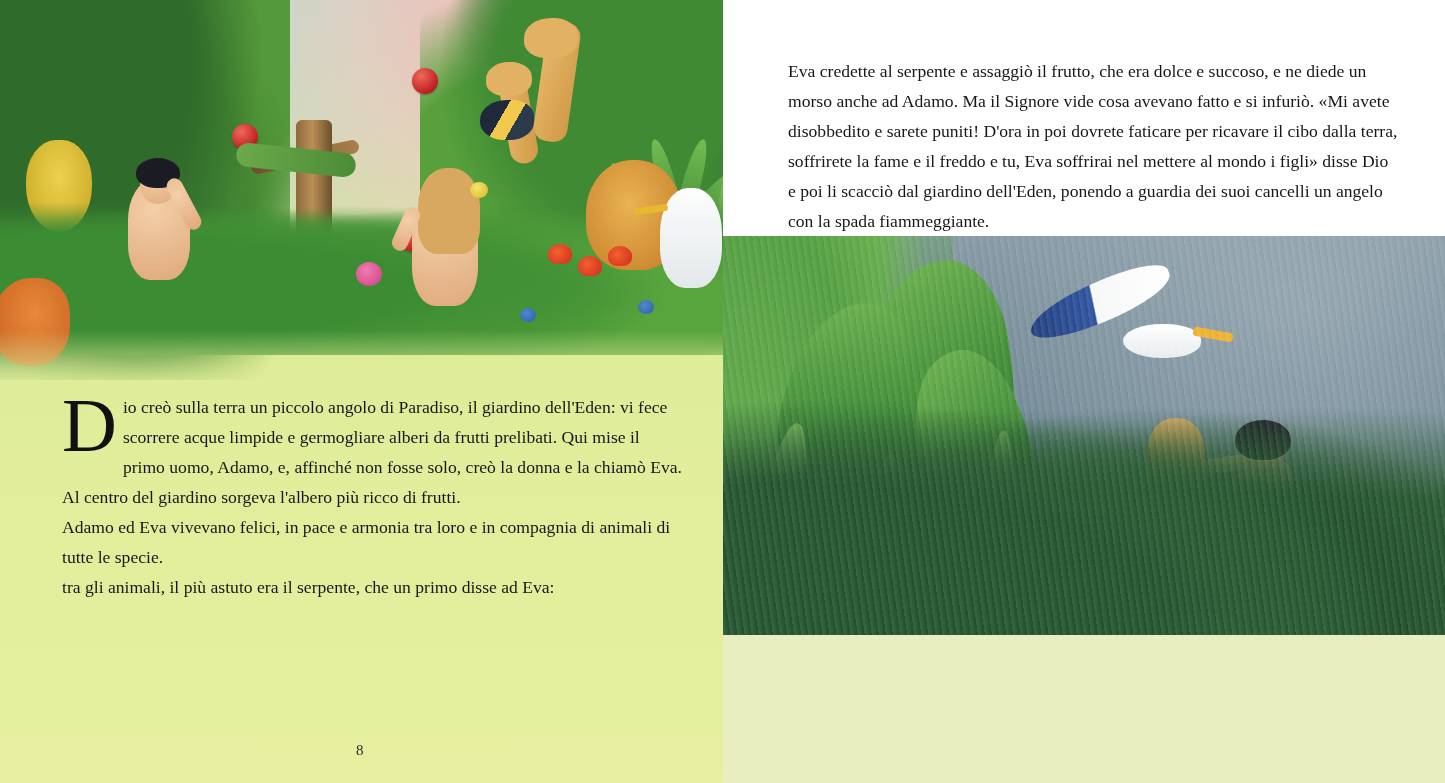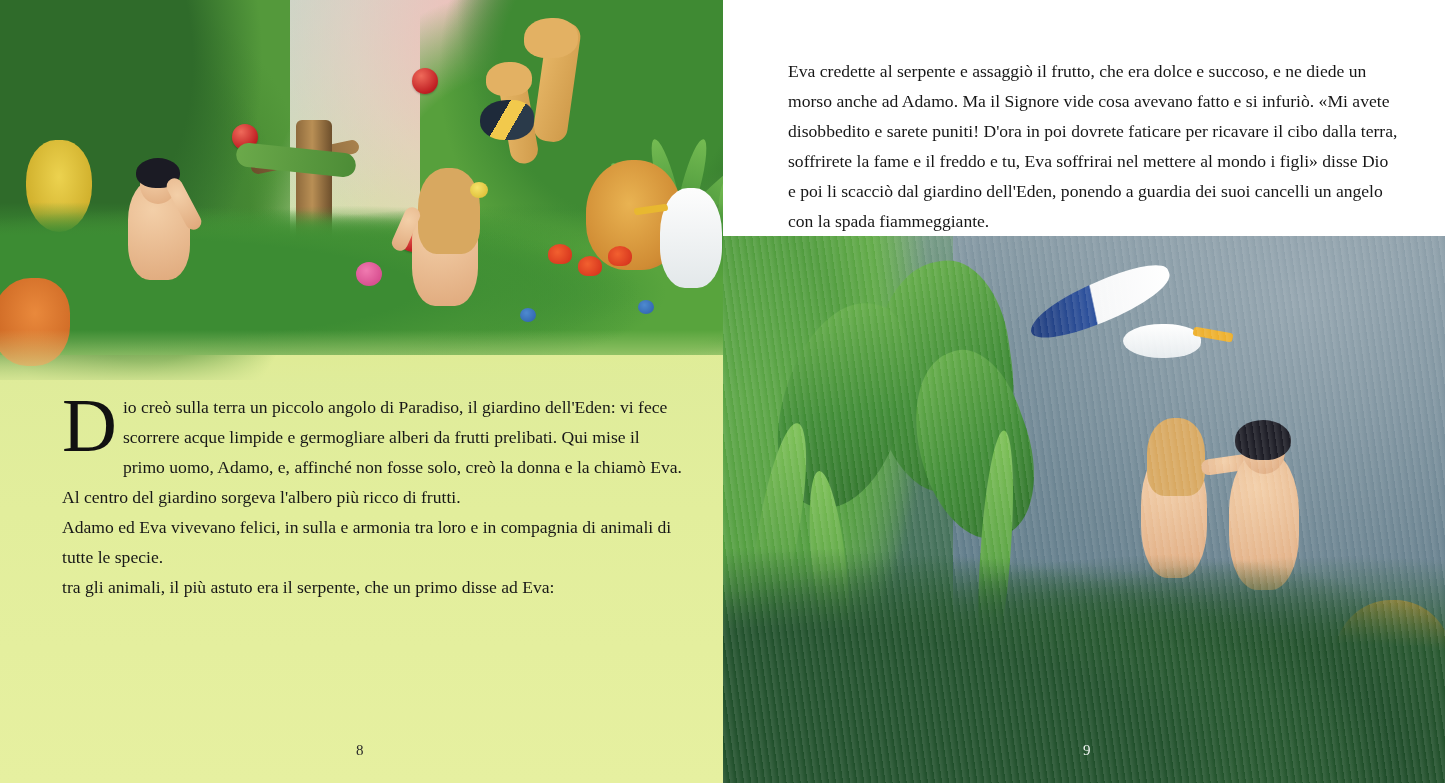--- a/index.html
+++ b/index.html
@@ -199,21 +199,21 @@
     position: absolute;
     left: 356px; top: 742px;
     font-size: 15px;
     color: #2a2a2a;
   }
 
   
   .page-right {
     position: absolute;
     left: 723px; top: 0;
-    width: 722px; height: 783px;
+    width: 722px; height: 635px;
     overflow: hidden;
     background: #ffffff;
   }
   .r-textarea {
     position: absolute; left: 0; top: 0; width: 722px; height: 300px;
     background: #ffffff;
   }
   .r-storm {
     position: absolute; left: 0; top: 236px; width: 722px; height: 547px;
     background:
@@ -384,21 +384,21 @@
       <div class="flower-pink" style="left:356px; top:262px;"></div>
       <div class="flower-blue" style="left:520px; top:308px;"></div>
       <div class="flower-blue" style="left:638px; top:300px;"></div>
 
       <div class="l-softbottom"></div>
     </div>
 
 
     <div class="body-left">
       <p><span class="dropcap">D</span><span>io creò sulla terra un piccolo angolo di Paradiso, il giardino dell'Eden: vi fece scorrere acque limpide e germogliare alberi da frutti prelibati. Qui mise il primo uomo, Adamo, e, affinché non fosse solo, creò la donna e la chiamò Eva. Al centro del giardino sorgeva l'albero più ricco di frutti.</span></p>
-      <p>Adamo ed Eva vivevano felici, in sulla e armonia tra loro e in compagnia di animali di tutte le specie.</p>
+      <p>Adamo ed Eva vivevano felici, in pace e armonia tra loro e in compagnia di animali di tutte le specie.</p>
       <p>tra gli animali, il più astuto era il serpente, che un primo disse ad Eva:</p>
     </div>
 
     <div class="pnum-left">8</div>
   </div>
 
   <div class="page-right">
     <div class="r-textarea"></div>
 
     <div>

